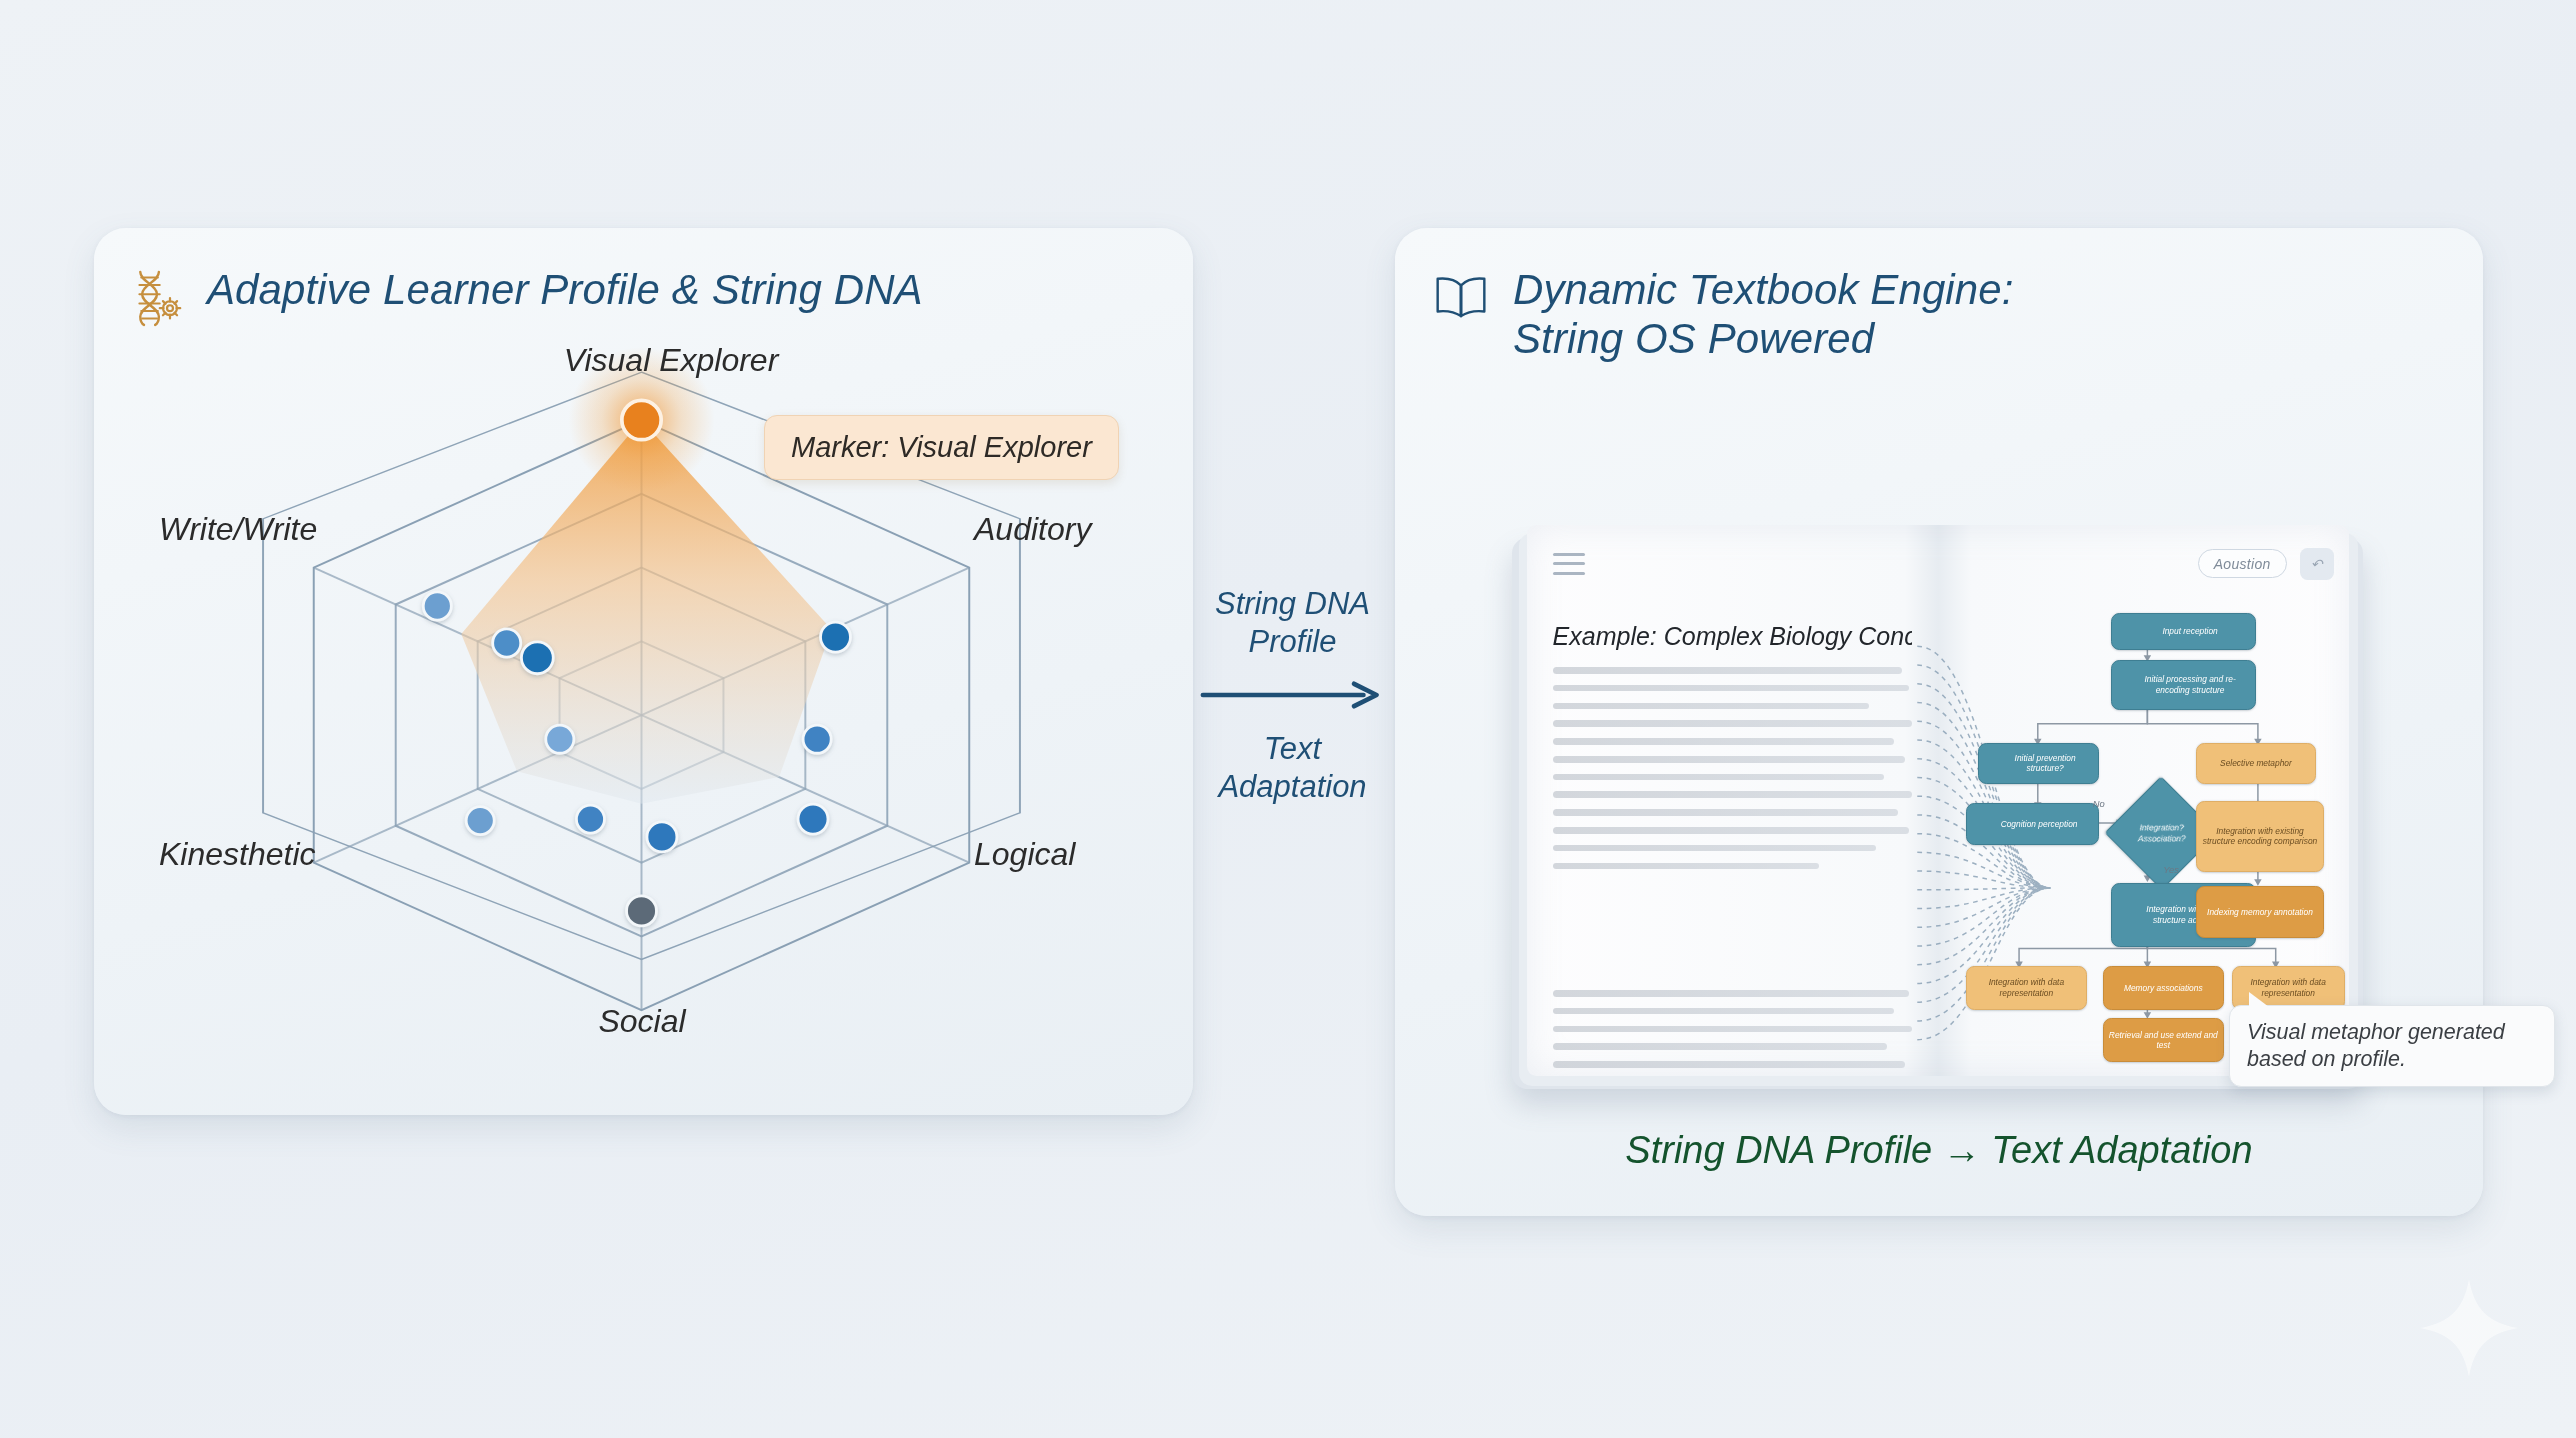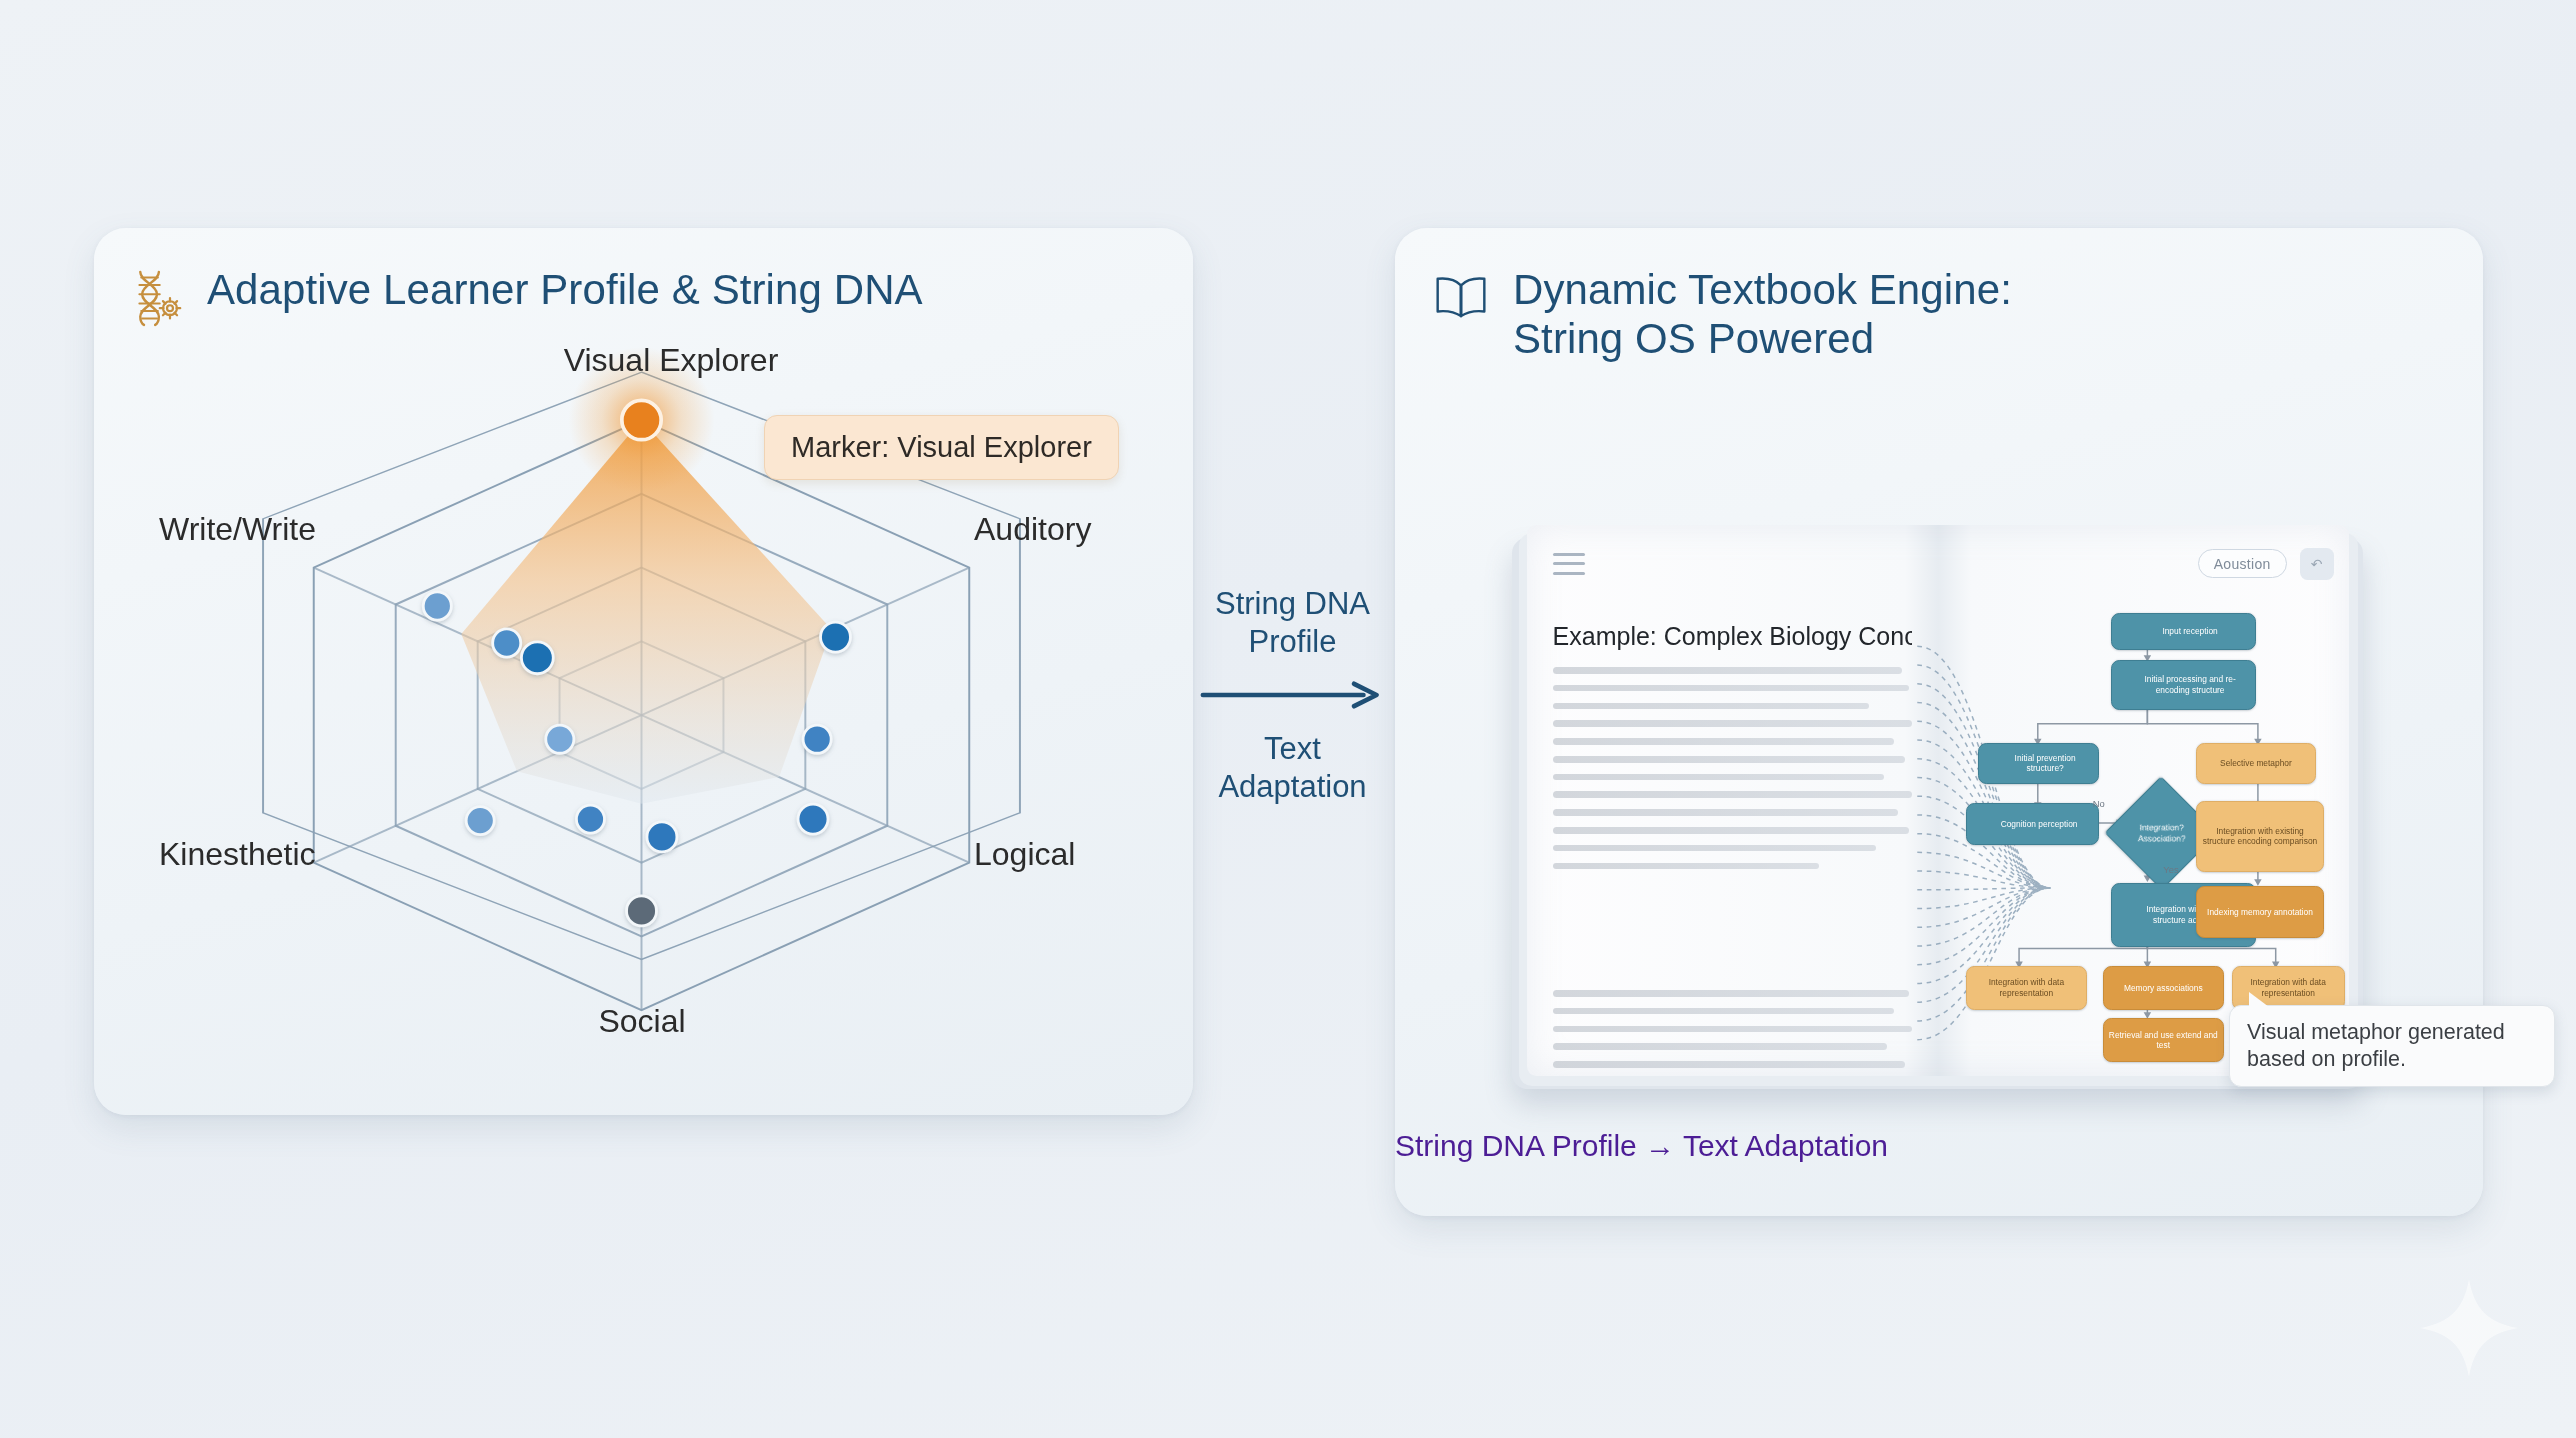--- a/index.html
+++ b/index.html
@@ -2,21 +2,21 @@
 <html style="font-size:15px"><head>
 <meta charset="utf-8">
 <style>
   html,body{margin:0;padding:0;}
   body{
     width:2576px;height:1439px;
     background:linear-gradient(160deg,#eef2f6 0%,#e9eef4 45%,#eef2f6 100%);
     font-family:"Liberation Sans", sans-serif;
     overflow:hidden;position:relative;
   }
-  .canvas{position:absolute;inset:0;}
+  .canvas{position:absolute;inset:0;font-style:italic;}
 
   
   .panel{
     position:absolute;border-radius:32px;
     background:linear-gradient(165deg,#f6f9fb 0%,#eef3f7 60%,#e9eff4 100%);
     box-shadow:0 13px 32px rgba(80,105,130,.13), 0 1.9px 5.6px rgba(80,105,130,.07);
   }
   #left-panel{left:94px;top:228px;width:1099px;height:887px;}
   #right-panel{left:1395px;top:228px;width:1088px;height:988px;}
 
@@ -135,22 +135,22 @@
     box-shadow:0 4.7px 13px rgba(90,110,135,.18);
   }
   #tooltip:before{
     content:"";position:absolute;left:19px;top:-14px;
     border-left:0;border-right:20.6px solid transparent;
     border-bottom:15px solid #fafbfc;
   }
 
   
   #bottom-caption{
-    position:absolute;left:1395px;top:1129px;width:1088px;text-align:left;
-    font-size:30px;color:#4c1d95;
+    position:absolute;left:1395px;top:1129px;width:1088px;text-align:center;
+    font-size:38px;color:#14532d;
   }
 
   
   #sparkle{position:absolute;left:2413px;top:1272px;width:112px;height:112px;opacity:.55;}
 </style>
 </head>
 <body>
 
 <div class="canvas">
 

